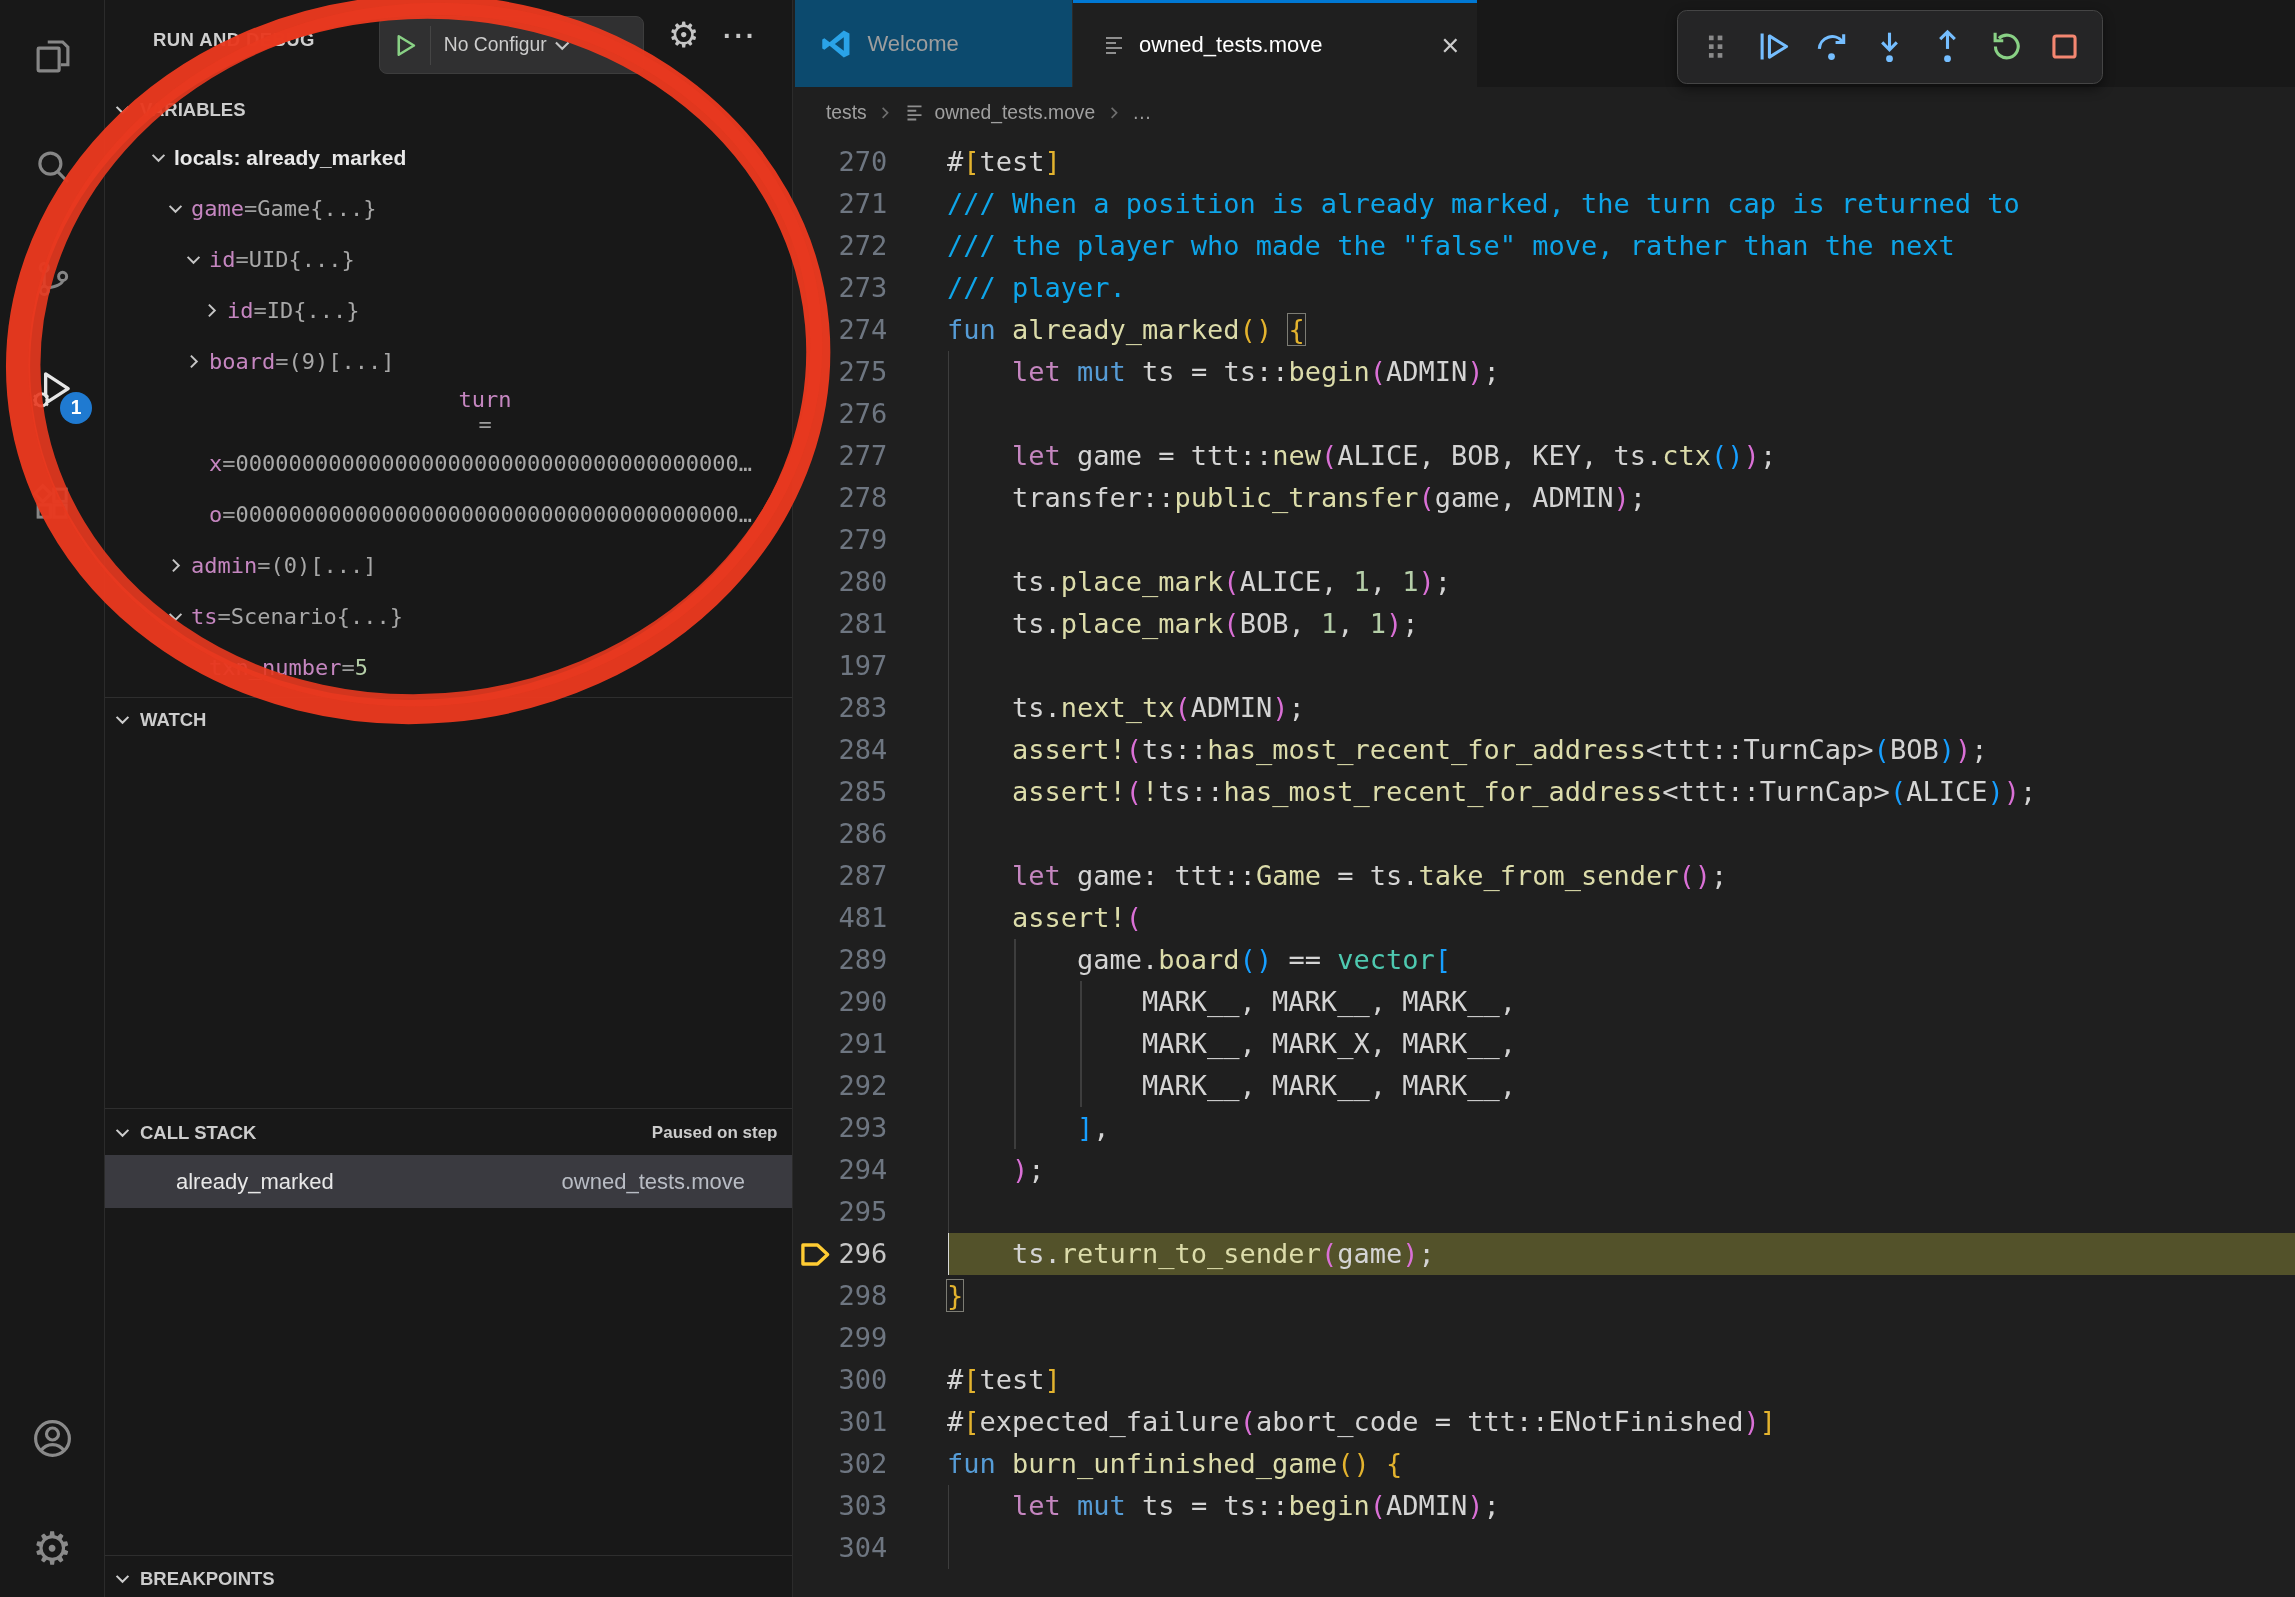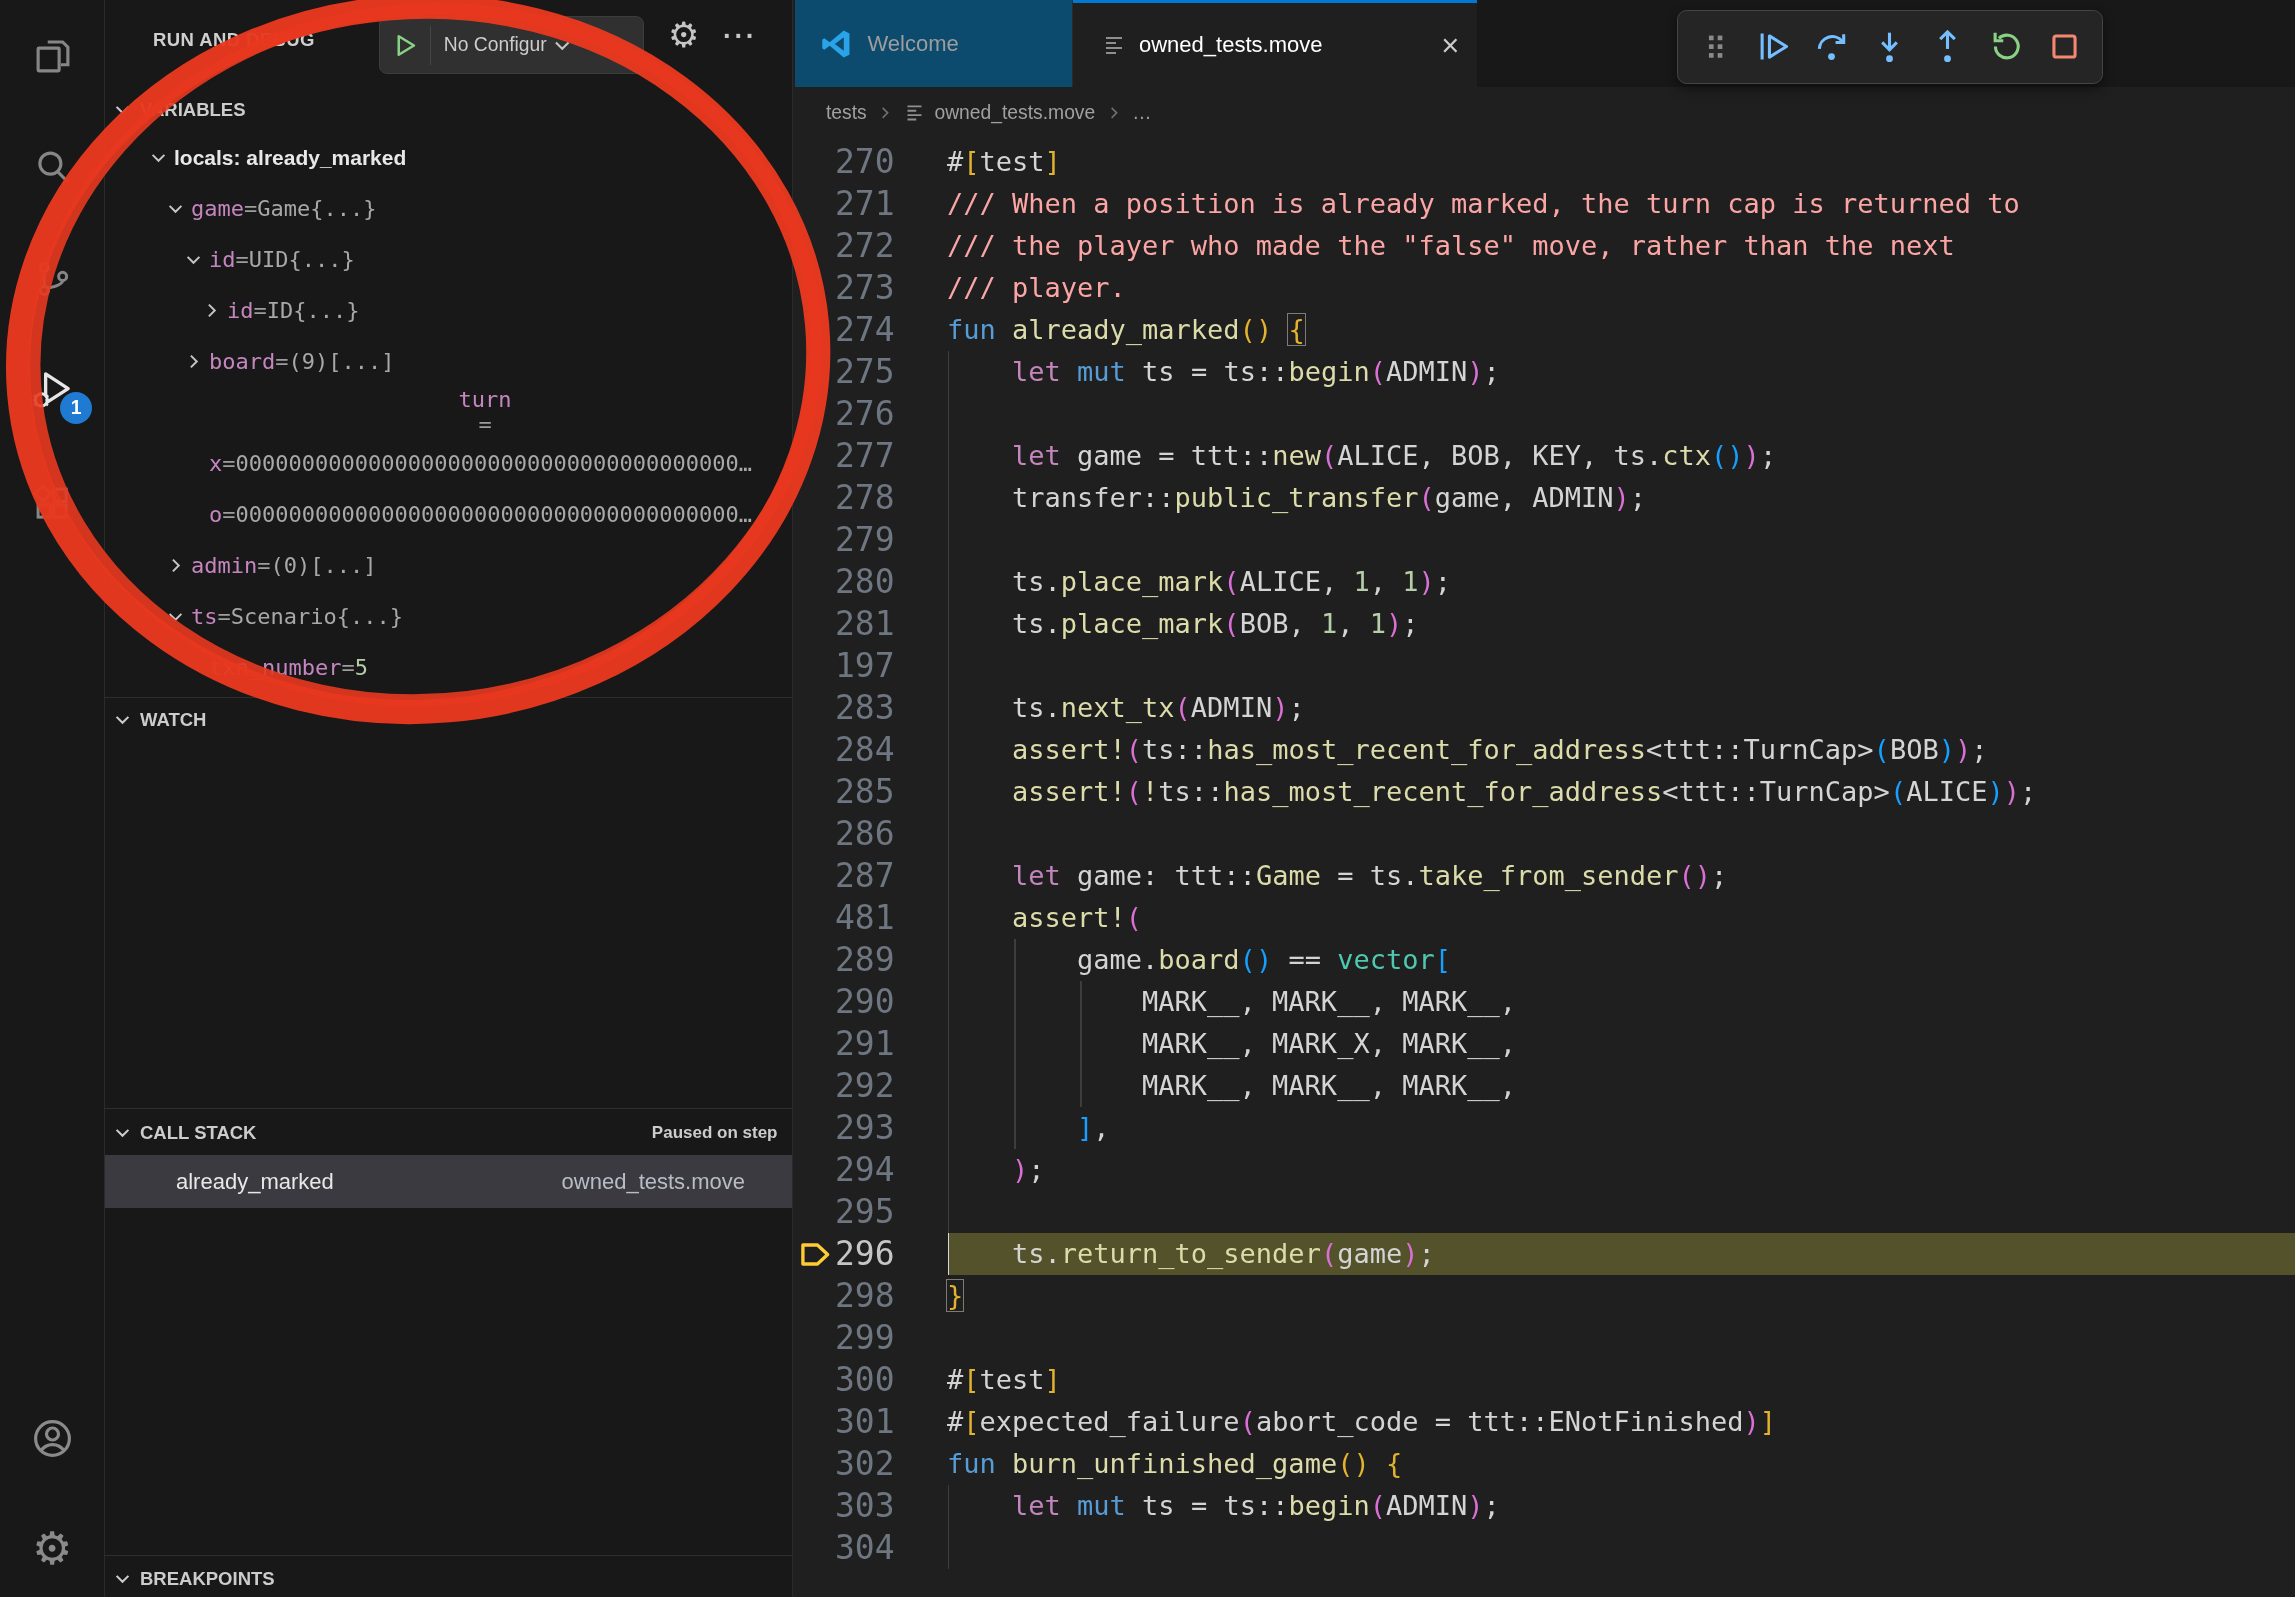--- a/index.html
+++ b/index.html
@@ -84,27 +84,27 @@
     font-size:19.3px; color:#a0a0a0; }
   .breadcrumb .crumb { cursor:pointer; }
 
   #code { position:absolute; top:138px; left:0; right:0; padding-top:3.2px; }
   .code-row { height:42px; display:flex; position:relative;
     font-family:"DejaVu Sans Mono", monospace; font-size:27px; line-height:42px;
     white-space:pre; }
   .code-row.cur { background:linear-gradient(90deg, transparent 0 153px, var(--current-line-bg,#53522a) 153px); }
   .glyph { width:40px; flex:none; position:relative; }
   .glyph svg { position:absolute; left:4.8px; top:5.6px; }
-  .ln { width:56px; flex:none; text-align:center; color:#6e7681; font-size:33px; cursor:pointer; }
+  .ln { width:56px; flex:none; text-align:center; color:#6e7681; font-size:27px; cursor:pointer; }
   .code-row.cur .ln { color:#c6c6c6; }
   .codetext { margin-left:56px; position:relative; }
   .guide { position:absolute; top:0; bottom:0; width:1.6px; background:#3d3d3d; }
   .code-row.cur .guide { background:#d7d7d7; }
   .tk-w{color:#d4d4d4} .tk-kw{color:#569cd6} .tk-let{color:#c586c0}
-  .tk-fn{color:#dcdcaa} .tk-num{color:#b5cea8} .tk-com{color:#fca5a5}
+  .tk-fn{color:#dcdcaa} .tk-num{color:#b5cea8} .tk-com{color:#0ea5e9}
   .tk-ty{color:#4ec9b0} .tk-b1{color:#e3b32e} .tk-b2{color:#da70d6} .tk-b3{color:#179fff}
   .tk-box{ outline:1.6px solid #7c7c74; outline-offset:-0.8px; }
 
   
   .dbg-toolbar { position:absolute; left:1677px; top:9.7px; height:74px;
     background:#252526; border:0.8px solid #454545; border-radius:9.7px;
     display:flex; align-items:center; padding:0 9.7px; gap:3.2px;
     box-shadow:0 4.8px 11.3px rgba(0,0,0,0.45); z-index:20; }
   .dbg-btn { width:55px; height:51px; display:flex; align-items:center; justify-content:center;
     border-radius:6.4px; cursor:pointer; }

